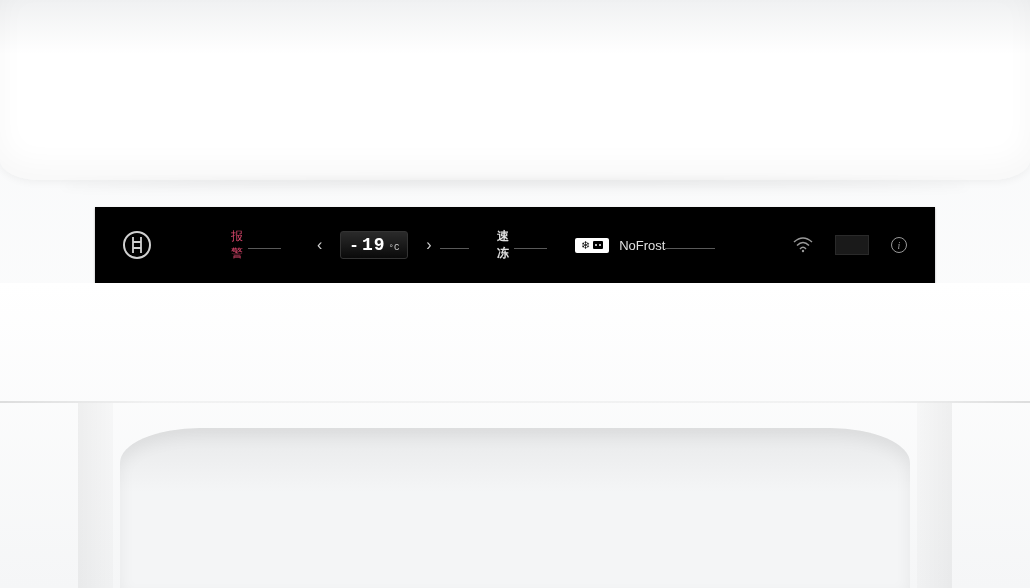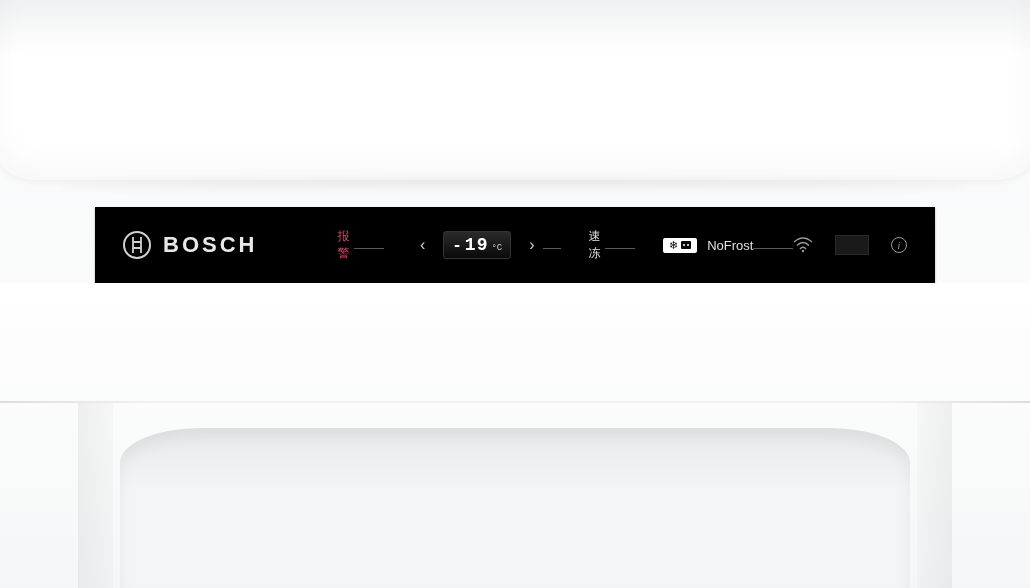--- a/index.html
+++ b/index.html
@@ -111,21 +111,21 @@
       display: flex;
       align-items: baseline;
       gap: 3px;
       font-family: "Courier New", monospace;
     }
     .temp-minus { color: #fff; font-size: 16px; font-weight: bold; }
     .temp-value { color: #fff; font-size: 18px; font-weight: bold; letter-spacing: 1px; }
     .temp-unit { color: #ccc; font-size: 9px; vertical-align: super; }
     
     
-    .freeze-section { margin-left: 28px; width: 50px; }
+    .freeze-section { margin-left: 28px; width: 50px; font-weight: bold; }
     .freeze-text { color: #e0e0e0; font-size: 12px; letter-spacing: 1px; }
     
     
     .nofrost-section { margin-left: 28px; width: 140px; }
     .snowflake-badge {
       background: #fff;
       color: #000;
       padding: 1px 6px;
       border-radius: 2px;
       font-size: 11px;
@@ -207,21 +207,20 @@
 <div class="upper-lid"></div>
 
 <div class="control-panel">
 
   <div class="logo-group">
     <div class="bosch-ring">
       <svg width="16" height="20" viewBox="0 0 16 20">
         <path d="M4 2 L4 7 L12 7 L12 2 M4 18 L4 13 L12 13 L12 18 M4 7 L4 13 M12 7 L12 13" stroke="#d0d0d0" stroke-width="1.8" fill="none"></path>
       </svg>
     </div>
-    <span class="brand-text">BOSCH</span>
   </div>
 
   <div class="section alarm-section">
     <div class="section-content">
       <span class="alarm-text">报警</span>
     </div>
     <div class="underline"></div>
   </div>
 
   <div class="section temp-section">

